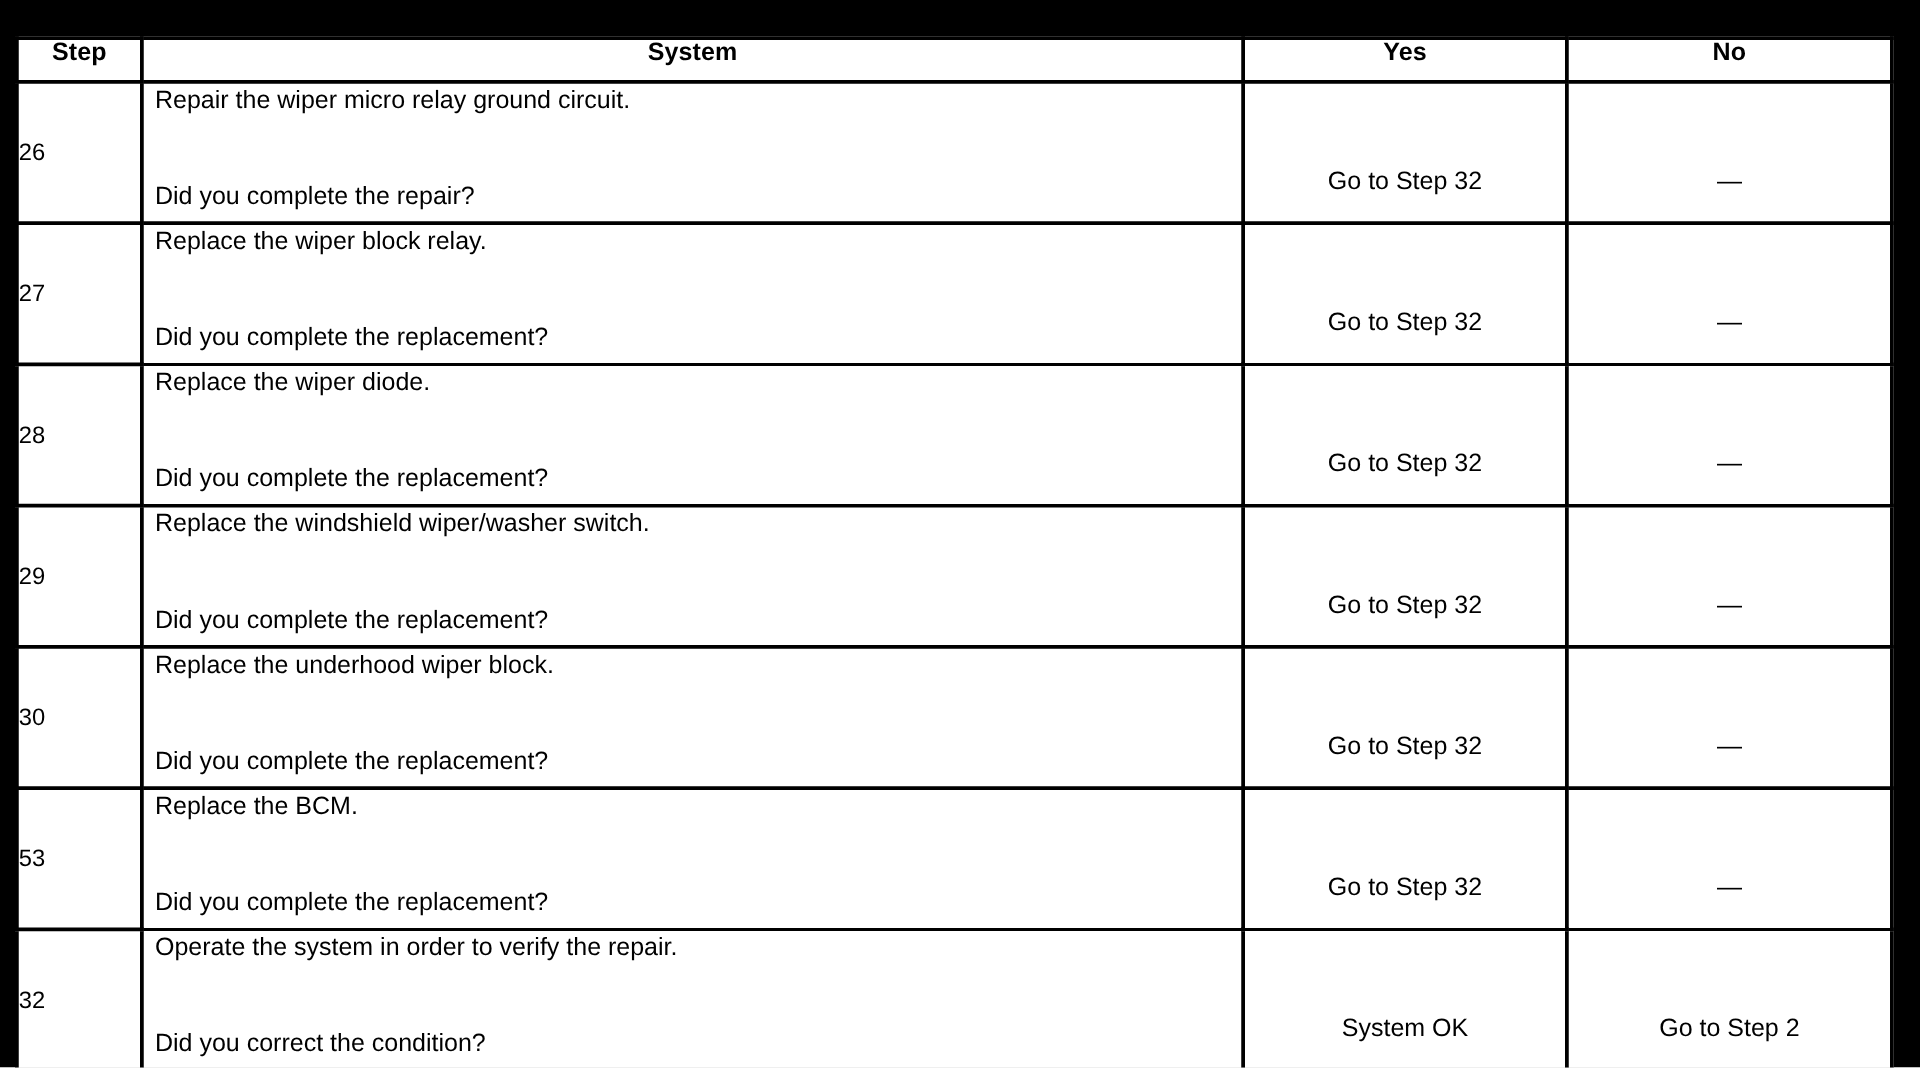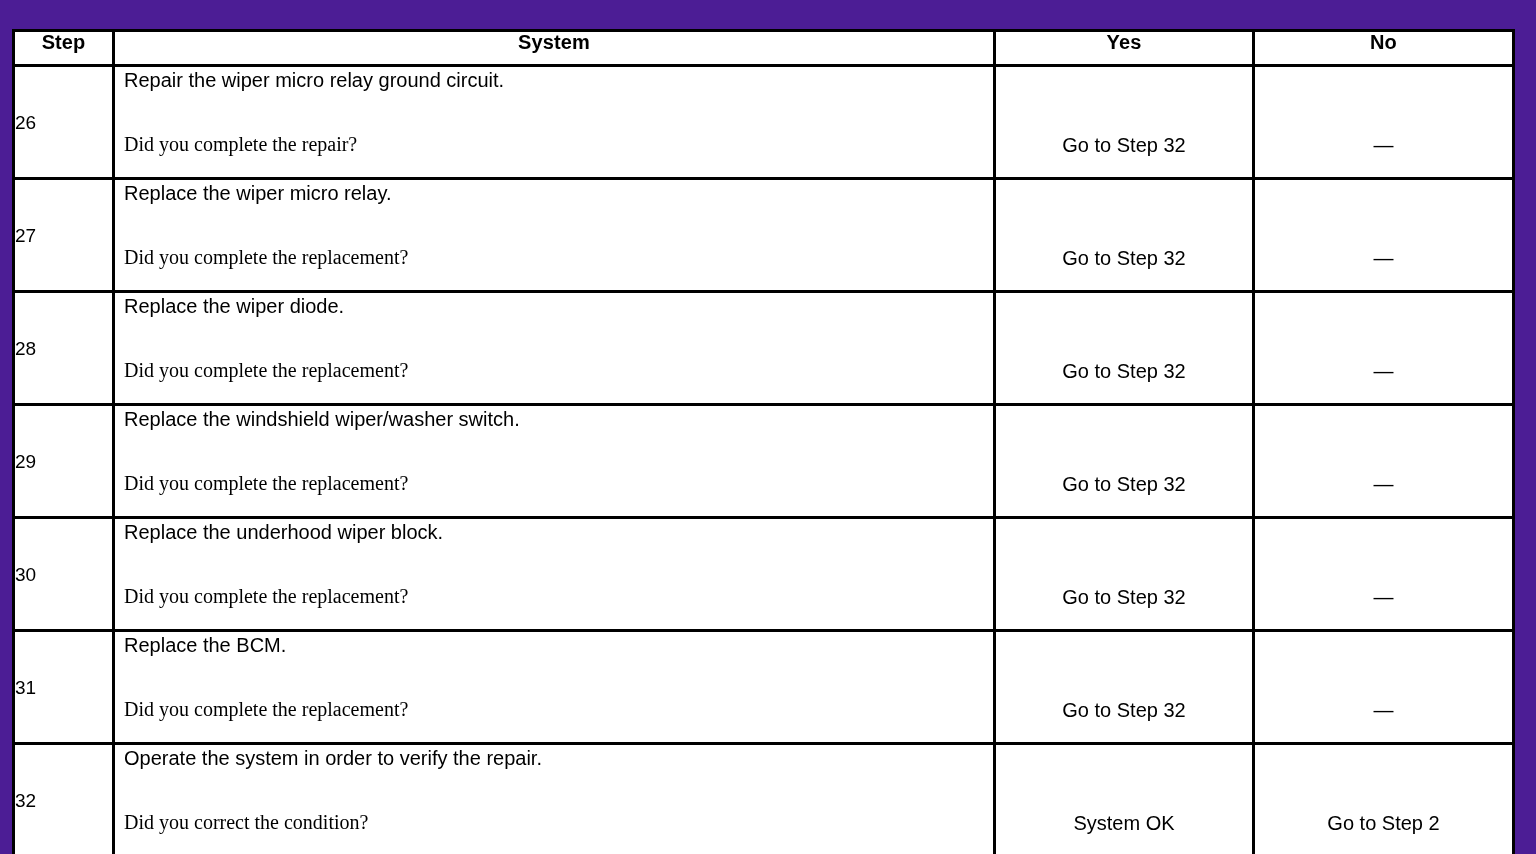--- a/index.html
+++ b/index.html
@@ -13,21 +13,21 @@
     height: 854px;
     font-family: "Liberation Sans", sans-serif;
     color: #000000;
     overflow: hidden;
   }
 
   .page {
     position: relative;
     width: 1536px;
     height: 854px;
-    background: #4c1d95;
+    background: #000000;
   }
 
   .diag-table {
     position: absolute;
     left: 12px;
     top: 29px;
     width: 1500px;
     border-collapse: collapse;
     table-layout: fixed;
     background: #ffffff;
@@ -86,25 +86,24 @@
     left: 9px;
     top: 1px;
     font-size: 20px;
     line-height: 24px;
     white-space: nowrap;
   }
 
   .action-line2 {
     position: absolute;
     left: 9px;
-    bottom: 15px;
+    bottom: 2px;
     font-size: 20px;
     line-height: 24px;
     white-space: nowrap;
-    font-family: Liberation Serif, serif;
   }
 
   td.cell-yes,
   td.cell-no {
     position: relative;
     text-align: center;
     padding: 0;
     height: 110px;
   }
 
@@ -168,21 +167,21 @@
           <div class="branch-inner">
             <div class="branch-text dash">—</div>
           </div>
         </td>
       </tr>
 
       <tr>
         <td class="cell-step">27</td>
         <td class="cell-action">
           <div class="action-inner">
-            <div class="action-line1">Replace the wiper micro relay.</div>
+            <div class="action-line1">Replace the wiper block relay.</div>
             <div class="action-line2">Did you complete the replacement?</div>
           </div>
         </td>
         <td class="cell-yes">
           <div class="branch-inner">
             <div class="branch-text">Go to Step 32</div>
           </div>
         </td>
         <td class="cell-no">
           <div class="branch-inner">
@@ -245,21 +244,21 @@
           </div>
         </td>
         <td class="cell-no">
           <div class="branch-inner">
             <div class="branch-text dash">—</div>
           </div>
         </td>
       </tr>
 
       <tr>
-        <td class="cell-step">31</td>
+        <td class="cell-step">53</td>
         <td class="cell-action">
           <div class="action-inner">
             <div class="action-line1">Replace the BCM.</div>
             <div class="action-line2">Did you complete the replacement?</div>
           </div>
         </td>
         <td class="cell-yes">
           <div class="branch-inner">
             <div class="branch-text">Go to Step 32</div>
           </div>

